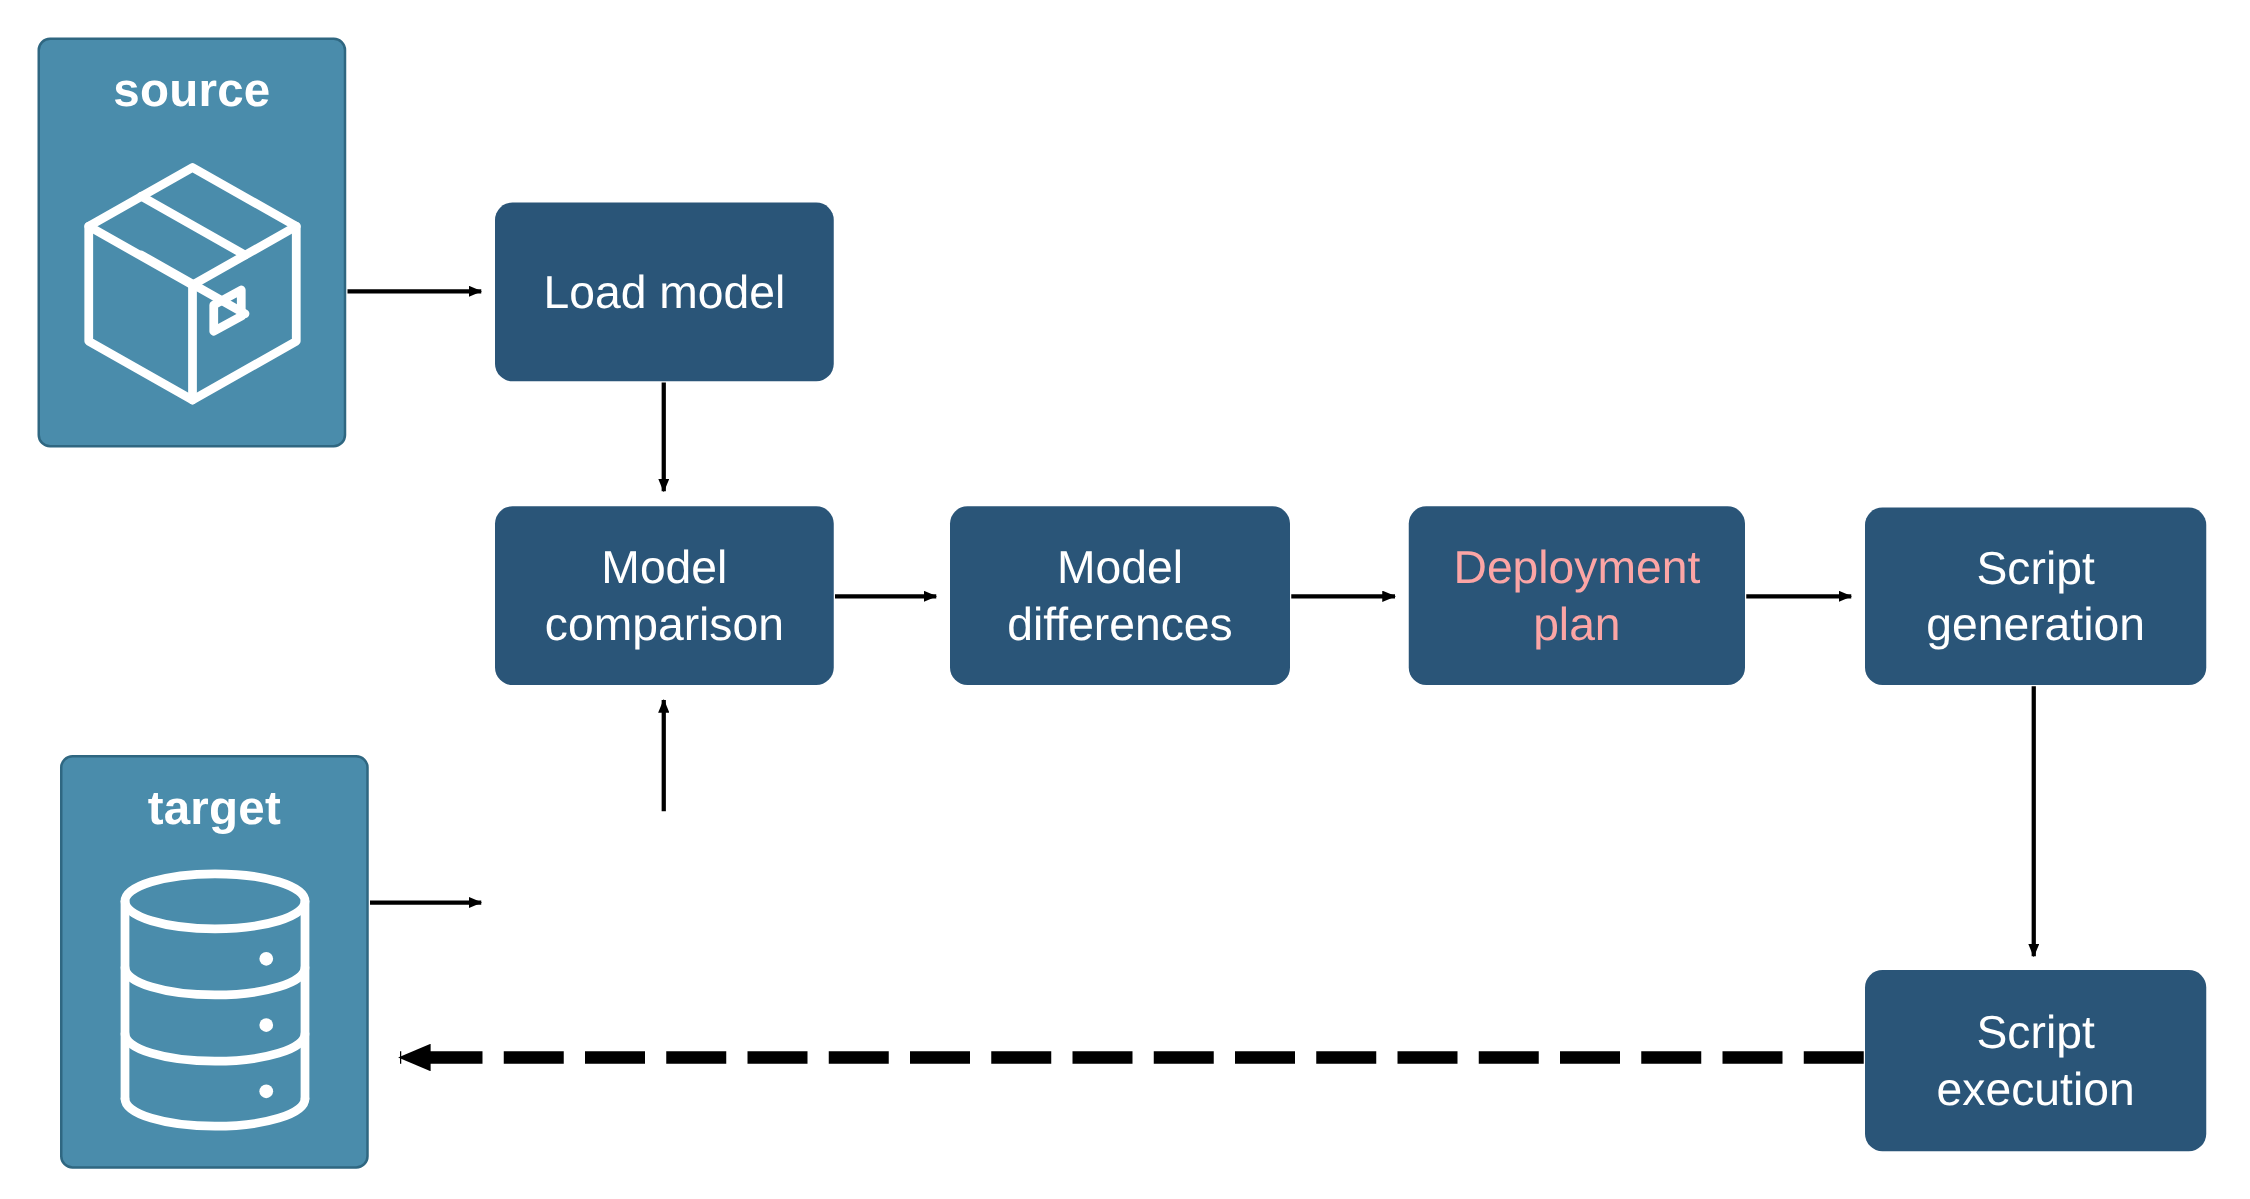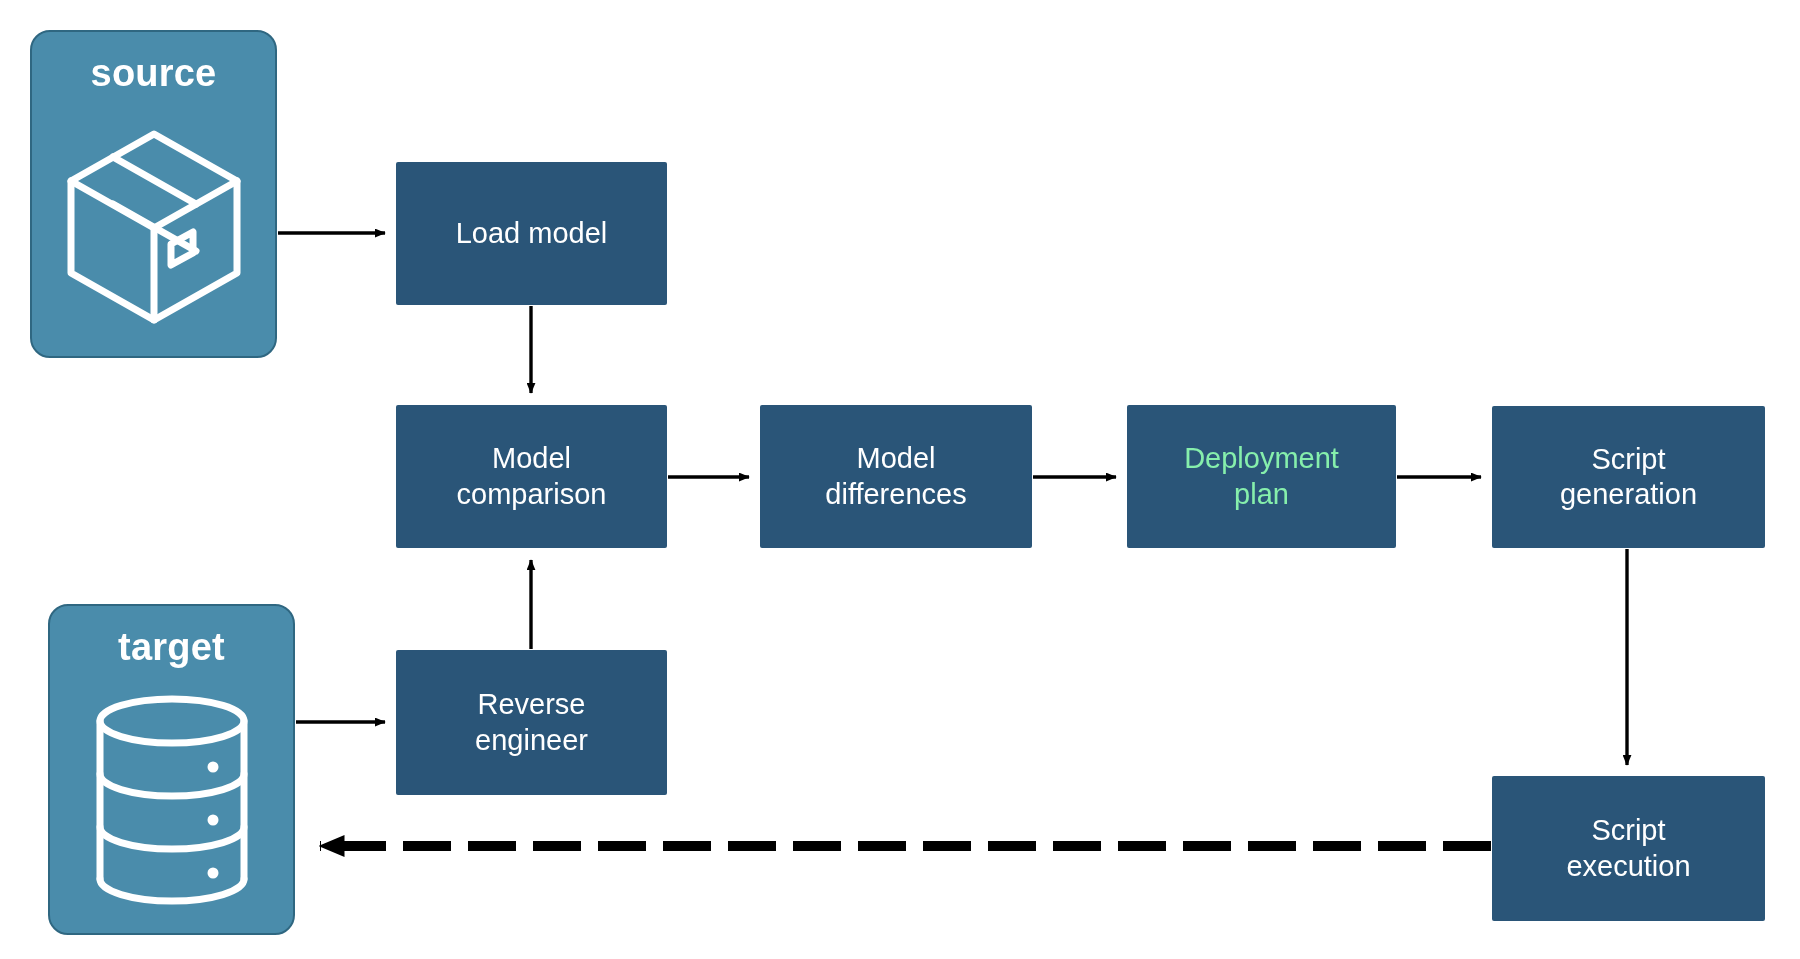--- a/index.html
+++ b/index.html
@@ -31,42 +31,42 @@
     box-sizing: border-box;
     display: flex;
     align-items: center;
     justify-content: center;
     text-align: center;
     color: #ffffff;
   }
   .endpoint-node {
     background: #4a8cab;
     border: 2px solid #2f6781;
-    border-radius: 20px;
+    border-radius: 10px;
     flex-direction: column;
     justify-content: flex-start;
   }
   .endpoint-label {
     font-size: 38px;
     font-weight: bold;
     letter-spacing: 0.2px;
     margin-top: 22px;
     line-height: 1;
   }
   .endpoint-icon {
     flex: 1 1 auto;
     display: flex;
     align-items: center;
     justify-content: center;
     width: 100%;
   }
   .process-node {
     background: #2a5578;
-    border-radius: 2px;
-    font-size: 29px;
+    border-radius: 14px;
+    font-size: 37px;
     line-height: 1.22;
     font-weight: normal;
     padding: 4px 10px;
   }
   .node-label {
     display: block;
     white-space: pre-line;
   }
 </style>
 </head>
@@ -166,33 +166,29 @@
   <div class="node process-node" id="node-model-comparison" style="left: 396px; top: 405px; width: 271px; height: 143px; background: rgb(42, 85, 120); color: rgb(255, 255, 255);">
     <span class="node-label">Model
 comparison</span>
   </div>
 
   <div class="node process-node" id="node-model-differences" style="left: 760px; top: 405px; width: 272px; height: 143px; background: rgb(42, 85, 120); color: rgb(255, 255, 255);">
     <span class="node-label">Model
 differences</span>
   </div>
 
-  <div class="node process-node" id="node-deployment-plan" style="left: 1127px; top: 405px; width: 269px; height: 143px; background: rgb(42, 85, 120); color: #86efac;">
+  <div class="node process-node" id="node-deployment-plan" style="left: 1127px; top: 405px; width: 269px; height: 143px; background: rgb(42, 85, 120); color: #fca5a5;">
     <span class="node-label">Deployment
 plan</span>
   </div>
 
   <div class="node process-node" id="node-script-generation" style="left: 1492px; top: 406px; width: 273px; height: 142px; background: rgb(42, 85, 120); color: rgb(255, 255, 255);">
     <span class="node-label">Script
 generation</span>
   </div>
 
-  <div class="node process-node" id="node-reverse-engineer" style="left: 396px; top: 650px; width: 271px; height: 145px; background: rgb(42, 85, 120); color: rgb(255, 255, 255);">
-    <span class="node-label">Reverse
-engineer</span>
-  </div>
 
   <div class="node process-node" id="node-script-execution" style="left: 1492px; top: 776px; width: 273px; height: 145px; background: rgb(42, 85, 120); color: rgb(255, 255, 255);">
     <span class="node-label">Script
 execution</span>
   </div>
 
 </div>
 
 </body></html>

